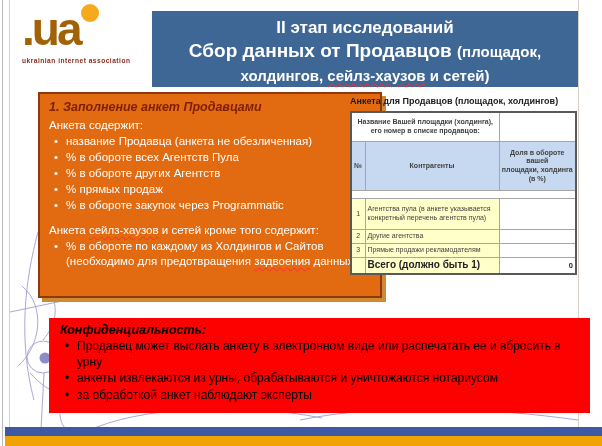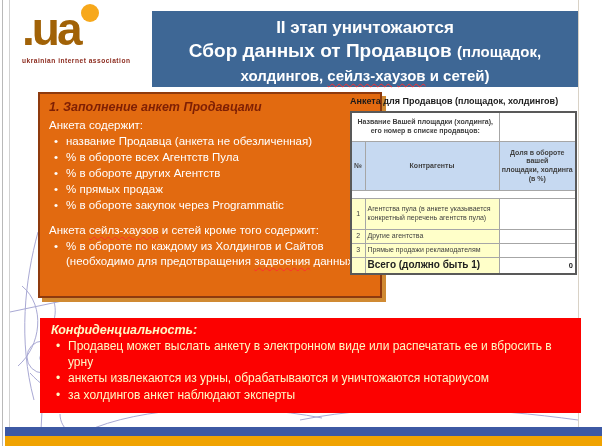--- a/index.html
+++ b/index.html
@@ -57,22 +57,22 @@
   td.lbl{background:#ffffc9;}
   td.val{background:#ffffff;}
   tr.r1 td{height:28px;}
   tr.r2 td,tr.r3 td{height:11px;}
   tr.total td{height:12px;border-top:1.5px solid #595959;}
   tr.total td.lbl{font-weight:bold;font-size:10px;color:#222;}
   tr.total td.val{font-weight:bold;text-align:right;color:#222;font-size:7.5px;}
   .preline{white-space:pre-line;}
 
   
-  .redbox{position:absolute;left:40px;top:318px;width:541px;height:95px;background:#fc0100;
-          color:#fef9c3;z-index:1;box-sizing:border-box;padding:4px 11px;font-size:12px;line-height:1.3;}
+  .redbox{position:absolute;left:49px;top:318px;width:541px;height:95px;background:#fc0100;
+          color:#000000;z-index:1;box-sizing:border-box;padding:4px 11px;font-size:12px;line-height:1.3;}
   .red-title{font-weight:bold;font-style:italic;font-size:12.5px;margin-bottom:1px;}
 
   
   .bar{position:absolute;left:5px;width:597px;z-index:2;}
   .bar.blue{top:427px;height:9px;background:#3d59a4;}
   .bar.yellow{top:436px;height:10px;background:#f0a302;}
 </style>
 </head>
 <body>
 
@@ -106,21 +106,21 @@
 
   <div class="logo">
     <div class="logo-mark">
       <span class="logo-text">.ua</span>
       <span class="logo-dot"></span>
     </div>
     <div class="logo-caption">ukrainian internet association</div>
   </div>
 
   <div class="titlebox">
-    <div class="title-line1">II этап уничтожаются</div>
+    <div class="title-line1">II этап исследований</div>
     <div class="title-line2"><span>Сбор данных от Продавцов </span><span class="title-note">(площадок,  холдингов, </span><span class="title-note wavy">сейлз-хаузов</span><span class="title-note"> и сетей)</span></div>
   </div>
 
   <div class="orangebox">
     <div class="orange-title">1. Заполнение  анкет  Продавцами</div>
     <div>Анкета  содержит:</div>
     <ul class="blt">
       <li>название Продавца (анкета не обезличенная)</li>
       <li>% в обороте  всех Агентств Пула</li>
       <li>% в обороте  других Агентств</li>
@@ -177,20 +177,20 @@
       <td class="val">0</td>
     </tr>
   </tbody>
     </table>
 
   <div class="redbox">
     <div class="red-title">Конфиденциальность:</div>
     <ul class="blt">
       <li>Продавец может  выслать анкету  в электронном  виде или распечатать ее  и вбросить  в урну</li>
       <li>анкеты извлекаются из урны, обрабатываются и уничтожаются  нотариусом</li>
-      <li>за холдингов  анкет  наблюдают  эксперты</li>
+      <li>за обработкой  анкет  наблюдают  эксперты</li>
     </ul>
   </div>
 
   <div class="bar blue"></div>
   <div class="bar yellow"></div>
 
 </div>
 
 </body></html>

